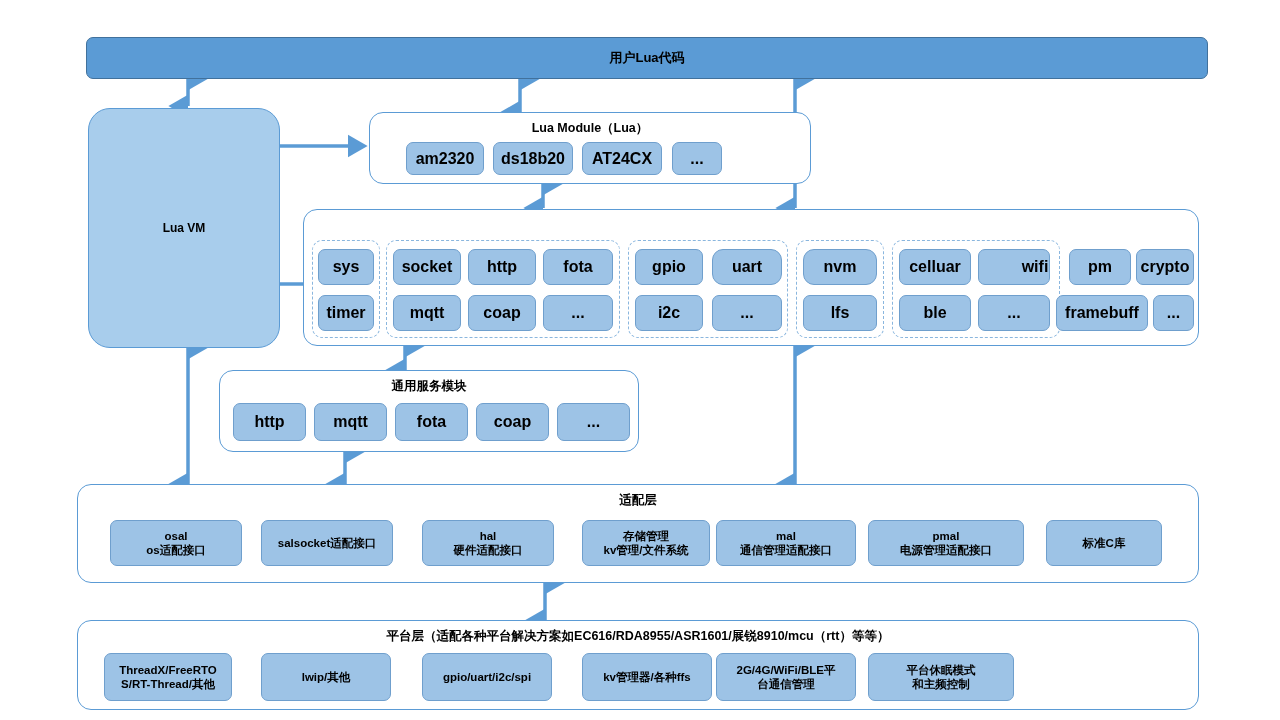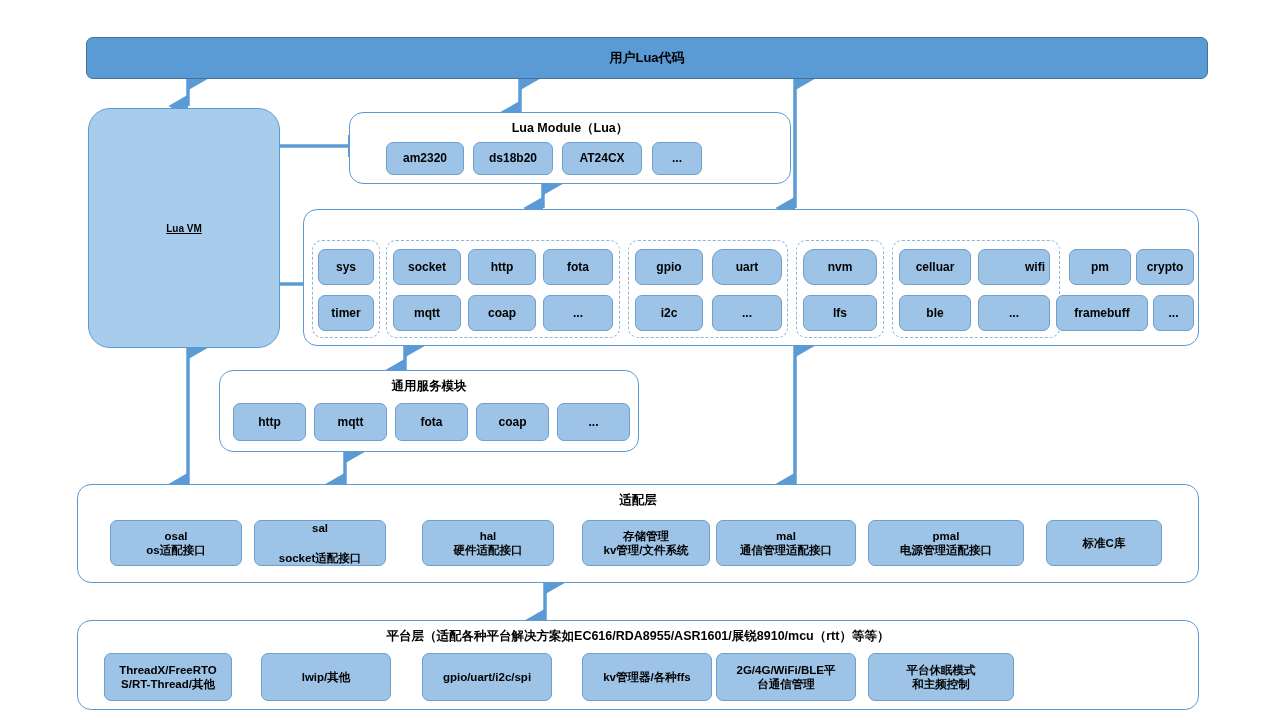--- a/index.html
+++ b/index.html
@@ -23,21 +23,21 @@
     font-weight:bold;
     font-size:13px;
     display:flex;align-items:center;justify-content:center;
   }
 
   .vmbox{
     background:#a8cdec;
     border:1px solid #5b9bd5;
     border-radius:22px;
     display:flex;align-items:center;justify-content:center;
-    font-weight:bold;font-size:10px;color:#000;text-decoration:underline;
+    font-weight:bold;font-size:12px;color:#000;
   }
 
   .container{
     background:#ffffff;
     border:1px solid #5b9bd5;
     border-radius:14px;
   }
   .container-title{
     position:absolute;left:0;right:0;top:7px;
     text-align:center;
@@ -52,21 +52,21 @@
     box-sizing:border-box;
   }
 
   .chip{
     position:absolute;
     background:#9dc3e6;
     border:1px solid #6f9fcd;
     border-radius:7px;
     display:flex;align-items:center;justify-content:center;
     text-align:center;
-    font-weight:bold;font-size:12px;color:#000;
+    font-weight:bold;font-size:16px;color:#000;
     line-height:1.25;
     box-sizing:border-box;
   }
   .chip.two-line{font-size:11.5px;}
 
   
   #arrows{position:absolute;left:0;top:0;width:1280px;height:720px;pointer-events:none;}
 </style>
 </head>
 <body>
@@ -109,21 +109,21 @@
 
     <line x1="795" y1="346" x2="795" y2="484" stroke="#5b9bd5" stroke-width="3.5" marker-start="url(#ahU)" marker-end="url(#ahD)"></line>
 
     <line x1="545" y1="583" x2="545" y2="620" stroke="#5b9bd5" stroke-width="3.5" marker-start="url(#ahU)" marker-end="url(#ahD)"></line>
   </svg>
 
   <div class="abs banner" style="left:86px;top:37px;width:1122px;height:42px;">用户Lua代码</div>
 
   <div class="abs vmbox" style="left:88px;top:108px;width:192px;height:240px;">Lua VM</div>
 
-  <div class="abs container" style="left:349px;top:112px;width:442px;height:72px;">
+  <div class="abs container" style="left:369px;top:112px;width:442px;height:72px;">
     <div class="container-title">Lua Module（Lua）</div>
     <div class="chip" style="left:36px;top:29px;width:78px;height:33px;">am2320</div>
     <div class="chip" style="left:123px;top:29px;width:80px;height:33px;">ds18b20</div>
     <div class="chip" style="left:212px;top:29px;width:80px;height:33px;">AT24CX</div>
     <div class="chip" style="left:302px;top:29px;width:50px;height:33px;">...</div>
   </div>
 
   <div class="abs container" style="left:303px;top:209px;width:896px;height:137px;">
 
     <div class="dashgroup" style="left:8px;top:30px;width:68px;height:98px;"></div>
@@ -169,21 +169,21 @@
     <div class="chip" style="left:337px;top:32px;width:73px;height:38px;">...</div>
   </div>
 
   <div class="abs container" style="left:77px;top:484px;width:1122px;height:99px;">
     <div class="container-title">适配层</div>
 
     <div class="chip two-line" style="left:32px;top:35px;width:132px;height:46px;flex-direction:column;">
       <span>osal</span>
       <span>os适配接口</span>
     </div>
-    <div class="chip two-line" style="left:176px;top:35px;width:132px;height:46px;flex-direction:column;justify-content:space-between;">
+    <div class="chip two-line" style="left:183px;top:35px;width:132px;height:46px;flex-direction:row;">
       <span>sal</span>
       <span>socket适配接口</span>
     </div>
     <div class="chip two-line" style="left:344px;top:35px;width:132px;height:46px;flex-direction:column;">
       <span>hal</span>
       <span>硬件适配接口</span>
     </div>
     <div class="chip two-line" style="left:504px;top:35px;width:128px;height:46px;flex-direction:column;">
       <span>存储管理</span>
       <span>kv管理/文件系统</span>

